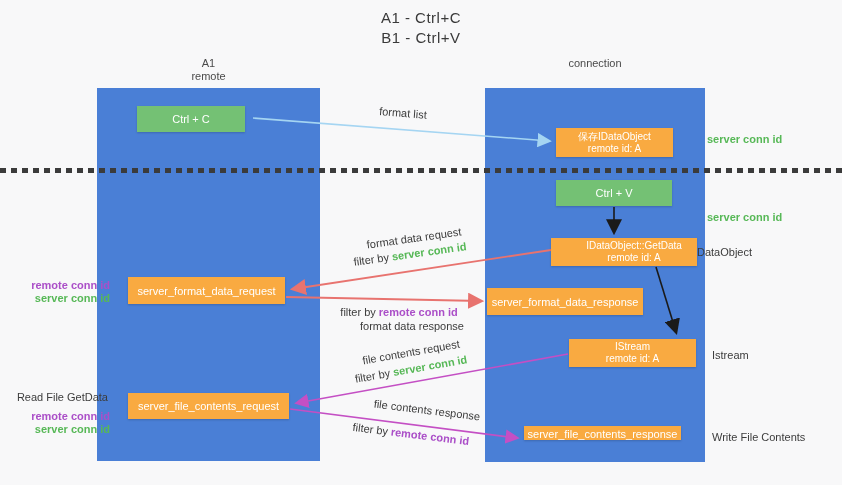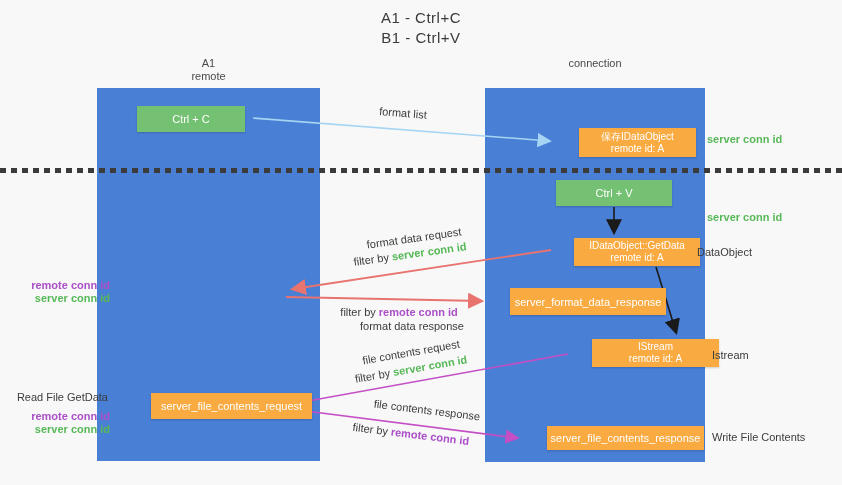--- a/index.html
+++ b/index.html
@@ -23,30 +23,30 @@
     background:repeating-linear-gradient(90deg,#3b3b3b 0 6px,transparent 6px 11px);}
   
   .arrows{position:absolute;left:0;top:0;z-index:4;pointer-events:none;}
   
   .node{position:absolute;z-index:5;display:flex;flex-direction:column;align-items:center;
     justify-content:center;color:#fff;text-align:center;
     box-shadow:0 1px 2px rgba(0,0,0,.18);}
   .node .l1,.node .l2{font-size:10px;line-height:12px;}
   .node .single{font-size:11px;}
   .green{background:var(--box-green);}
-  .orange{background:var(--box-orange);margin-left:23px;}
+  .orange{background:var(--box-orange);}
   .b-ctrlc{left:137px;top:106px;width:108px;height:26px;}
   .b-save{left:556px;top:128px;width:117px;height:29px;}
   .b-ctrlv{left:556px;top:180px;width:116px;height:26px;}
-  .b-getdata{left:551px;top:238px;width:126px;height:28px;}
+  .b-getdata{left:551px;top:238px;width:126px;height:28px;padding-left:20px;}
   .b-freq{left:128px;top:277px;width:157px;height:27px;}
   .b-fres{left:487px;top:288px;width:156px;height:27px;}
   .b-istream{left:569px;top:339px;width:127px;height:28px;}
   .b-fcreq{left:128px;top:393px;width:161px;height:26px;}
-  .b-fcres{left:524px;top:426px;width:157px;height:24px;}
+  .b-fcres{left:524px;top:426px;width:157px;height:14px;justify-content:flex-end;}
   
   .side{position:absolute;font-size:11px;line-height:13px;z-index:5;}
   .tgreen{color:var(--text-green);font-weight:bold;}
   .tpurple{color:var(--text-purple);font-weight:bold;}
   .s-conn-top{left:707px;top:133px;}
   .s-conn-mid{left:707px;top:211px;}
   .s-dataobject{left:697px;top:246px;color:#3c3c3c;}
   .s-istream{left:712px;top:349px;color:#3c3c3c;}
   .s-write{left:712px;top:431px;color:#3c3c3c;}
   .s-read{left:0;top:391px;width:108px;text-align:right;color:#3c3c3c;}
@@ -119,20 +119,23 @@
     <span class="l1">保存IDataObject</span>
     <span class="l2">remote id: A</span>
   </div>
   <div class="node green b-ctrlv">
     <span class="single">Ctrl + V</span>
   </div>
   <div class="node orange b-getdata">
     <span class="l1">IDataObject::GetData</span>
     <span class="l2">remote id: A</span>
   </div>
+  <div class="node orange b-freq">
+    <span class="single">server_format_data_request</span>
+  </div>
   <div class="node orange b-fres">
     <span class="single">server_format_data_response</span>
   </div>
   <div class="node orange b-istream">
     <span class="l1">IStream</span>
     <span class="l2">remote id: A</span>
   </div>
   <div class="node orange b-fcreq">
     <span class="single">server_file_contents_request</span>
   </div>

